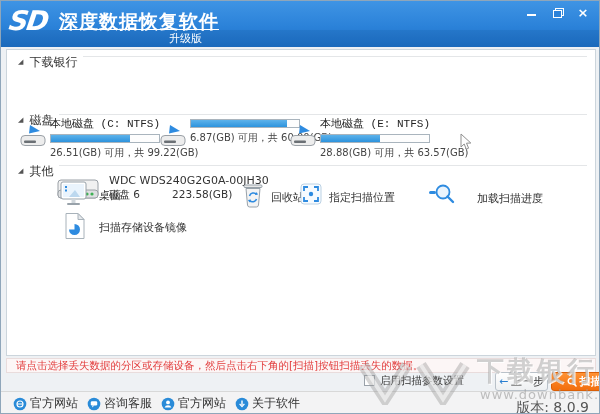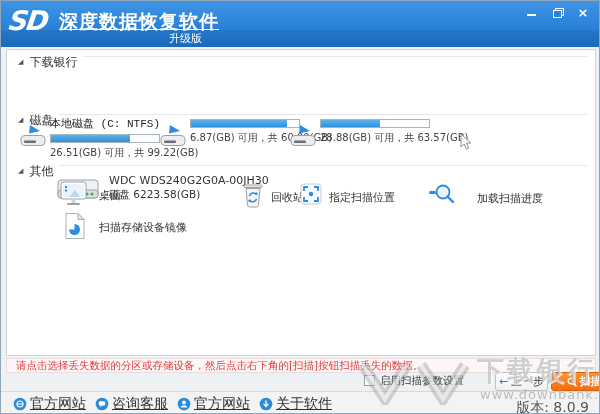--- a/index.html
+++ b/index.html
@@ -36,21 +36,21 @@
   .drive-label { font-size:11px; color:#222; white-space:nowrap;font-family:Liberation Mono, monospace; }
   .drive-bar { margin-top:3px; width:110px; height:9px; border:1px solid #a9b4bd; background:#fdfdfd; }
   .drive-fill { height:100%; background:linear-gradient(#5db2ea,#2d93dd); }
   .drive-info { margin-top:3px; font-size:10px; color:#444; white-space:nowrap; }
 
   
   .disk-item { position:absolute; left:50px; top:124px; height:30px; cursor:pointer; }
   .disk-icon { position:absolute; left:0; top:2px; }
   .disk-model { position:absolute; left:52px; top:0; font-size:11px; color:#333; white-space:nowrap; }
   .disk-line2 { position:absolute; left:52px; top:14px; font-size:10.5px; color:#333; white-space:nowrap; }
-  .disk-size { margin-left:0; }
+  .disk-size { margin-left:32px; }
 
   
   .other-item { position:absolute; height:28px; cursor:pointer; }
   .other-icon { position:absolute; left:0; top:0; }
   .other-label { position:absolute; left:34px; top:8px; font-size:11px; color:#333; white-space:nowrap; }
 
   
   .notice { position:absolute; left:5px; top:357px; width:590px; height:15px; background:#fcf6f6;
     border:1px solid #e9dcdc; display:flex; align-items:center; padding-left:9px; }
   .notice-text { font-size:10.5px; color:#e23d3d; white-space:nowrap; }
@@ -66,21 +66,21 @@
   .btn-prev { left:494px; width:53px; }
   .arrow-left { color:#2a7fd0; margin-right:3px; font-size:11px; }
   .btn-scan { left:550px; width:66px; background:linear-gradient(#ff9234,#f26e0d); border-color:#d95f08; color:#fff; font-weight:bold; }
   .btn-scan svg { margin-right:3px; }
 
   
   .footer { position:absolute; left:0; top:390px; width:600px; height:24px; background:#f3f3f4; border-top:1px solid #d8d8d8;
     display:flex; align-items:center; padding-left:12px; }
   .flink { display:flex; align-items:center; margin-right:9px; cursor:pointer; }
   .flink svg { margin-right:3px; }
-  .flink-label { font-size:14px; color:#333; white-space:nowrap;text-decoration:underline; }
+  .flink-label { font-size:12px; color:#333; white-space:nowrap; }
   .apple-link { font-size:10px; color:#e23d3d; margin-left:10px; white-space:nowrap; cursor:pointer; }
   .version { position:absolute; right:10px; top:398px; font-size:14px; color:#555; }
 
   
   .watermark { position:absolute; left:0; top:0; width:600px; height:414px; pointer-events:none; z-index:50;text-align:right; }
   .wm-logo { position:absolute; left:356px; top:360px; }
   .wm-brand { position:absolute; left:476px; top:352px; font-size:27px; font-weight:bold; letter-spacing:3px;
     color:rgba(170,170,170,0.55); text-shadow:1px 1px 0 rgba(255,255,255,0.85); white-space:nowrap; }
   .wm-url { position:absolute; left:479px; top:386px; font-size:13px; letter-spacing:1px; color:rgba(160,160,160,0.65); white-space:nowrap; }
 
@@ -144,20 +144,21 @@
     </div>
   </div>
 
   <div class="drive" style="left:282px;">
     <svg class="drive-icon" width="28" height="26" viewBox="0 0 28 26">
       <path d="M2 16 Q2 12.5 6 12.5 L22 12.5 Q26 12.5 26 16 L26 19 Q26 22.5 22 22.5 L6 22.5 Q2 22.5 2 19 Z" fill="#ededed" stroke="#9aa0a6"></path>
       <rect x="5" y="17.5" width="12" height="2.5" rx="1" fill="#6b7075"></rect>
       <path d="M11 2 L21 8 L10 10.5 Z" fill="#2e8be0"></path>
     </svg>
     <div class="drive-body">
+      <div class="drive-label">本地磁盘 (E: NTFS)</div>
       <div class="drive-bar">
           <div class="drive-fill" style="width: 55%;"></div>
         </div>
       <div class="drive-info">28.88(GB) 可用，共 63.57(GB)</div>
     </div>
   </div>
 
   <div class="section-header" style="top:64px;">
     <span class="tri">◢</span>
     <span class="section-title">磁盘</span>

